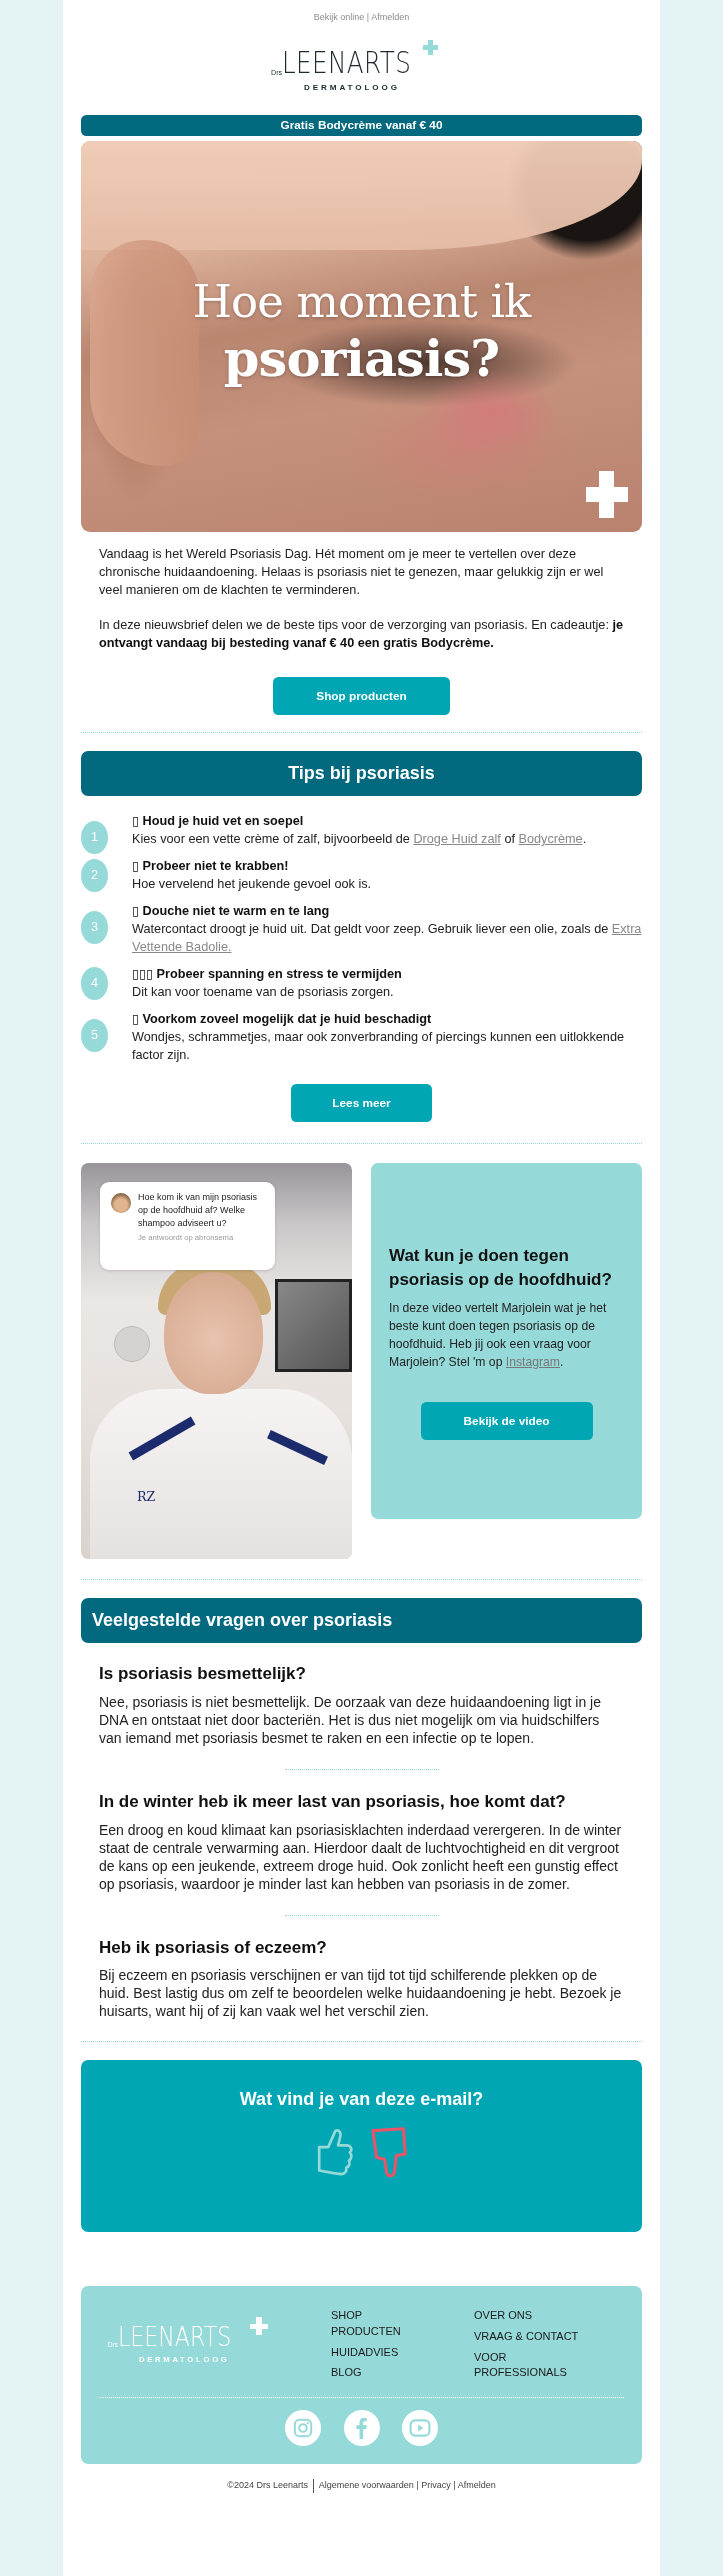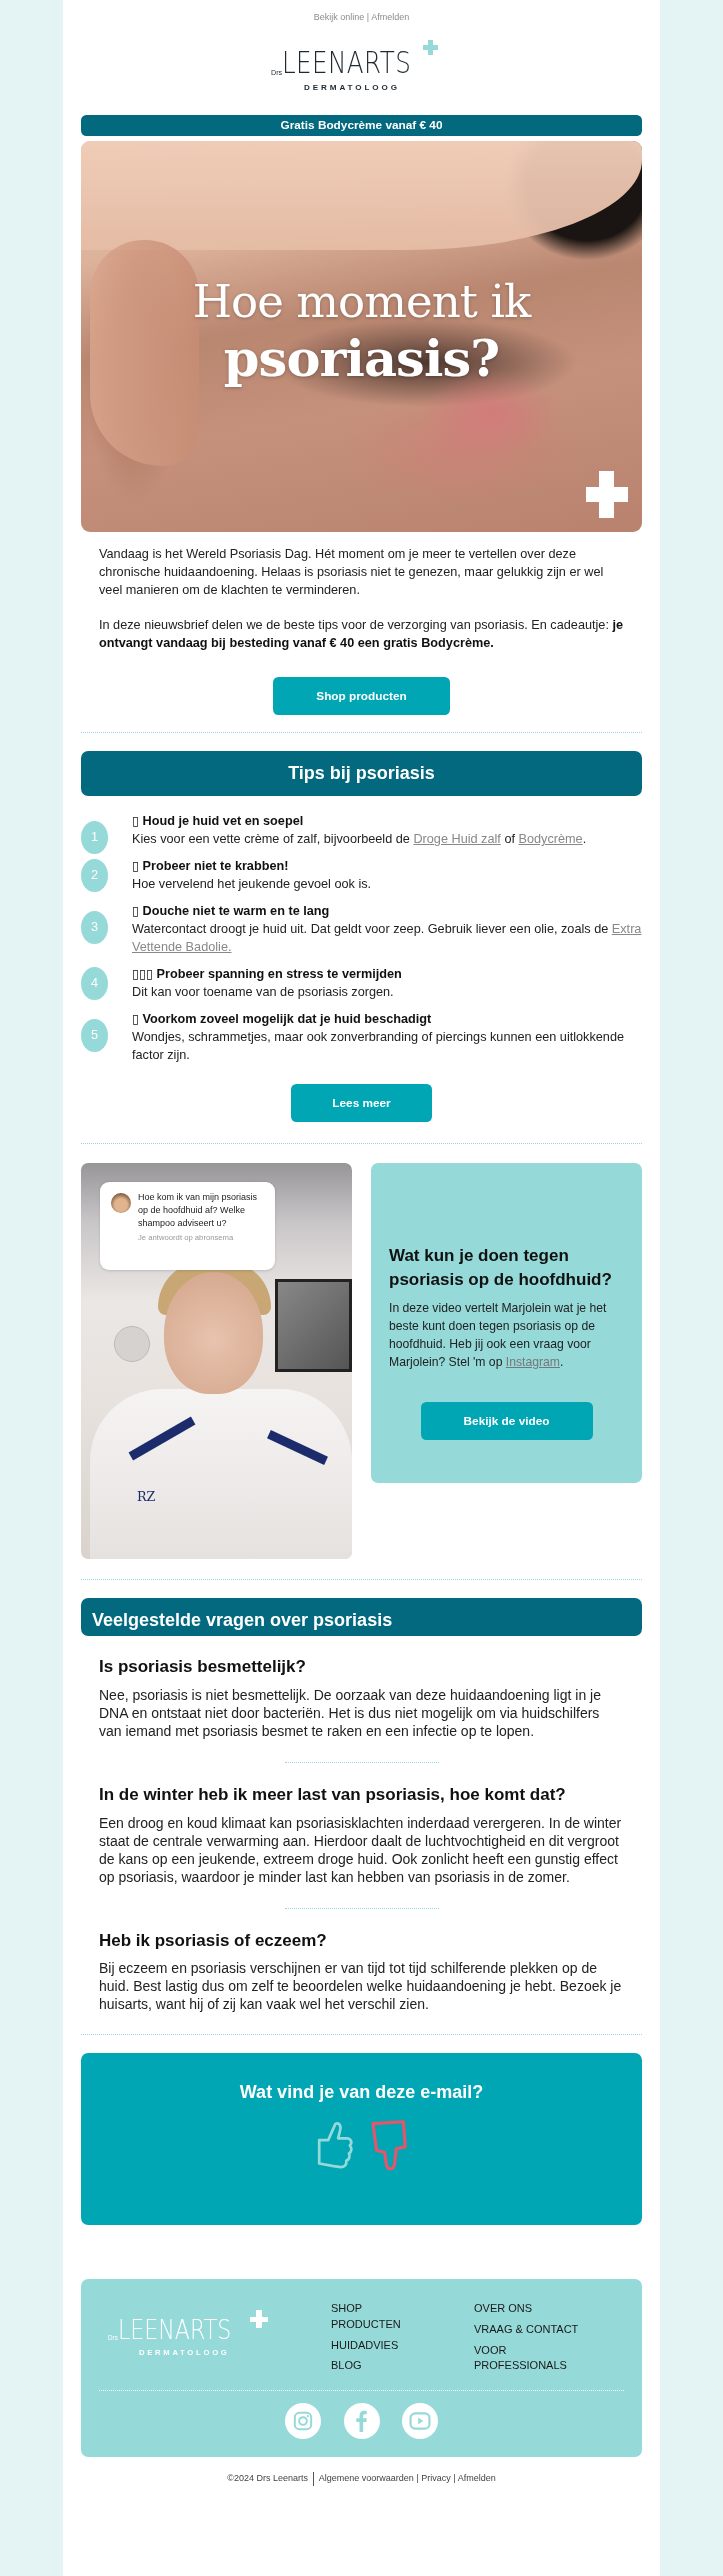--- a/index.html
+++ b/index.html
@@ -72,28 +72,28 @@
   .video-thumb .hair { position: absolute; left: 77px; top: 98px; width: 113px; height: 54px; border-radius: 54px 54px 9px 9px; background: #c8a774; }
   .video-thumb .coat { position: absolute; left: 9px; top: 226px; width: 262px; height: 181px; border-radius: 72px 72px 0 0; background: linear-gradient(180deg, #f6f4f3, #e4e0de); }
   .video-thumb .stripe-l { position: absolute; left: 45px; top: 271px; width: 72px; height: 9px; background: #1c2b6b; transform: rotate(-30deg); }
   .video-thumb .stripe-r { position: absolute; left: 185px; top: 280px; width: 63px; height: 9px; background: #1c2b6b; transform: rotate(25deg); }
   .video-thumb .badge-rz { position: absolute; left: 56px; top: 326px; font-size: 12.7px; font-family: "DejaVu Serif", serif; color: #1c2b6b; }
   .qbubble { position: absolute; left: 19px; top: 19px; width: 175px; height: 88px; background: #fff; border-radius: 9px; padding: 9px 9px 8px 38px; box-shadow: 0 0.9px 2.7px rgba(0,0,0,0.15); }
   .qbubble .av { position: absolute; left: 11px; top: 11px; width: 20px; height: 20px; border-radius: 50%; background: radial-gradient(circle at 50% 60%, #e1b48e 40%, #7a5a3c 75%); }
   .qbubble .q { font-size: 9px; line-height: 12.7px; color: #222; }
   .qbubble .r { font-size: 7.7px; color: #999; margin-top: 3.6px; }
 
-  .video-card { width: 271px; height: 320px; background: #96d9d9; border-radius: 7.2px; padding: 81px 18px 0 18px; }
+  .video-card { width: 271px; height: 356px; background: #96d9d9; border-radius: 7.2px; padding: 81px 18px 0 18px; }
   .video-card h3 { font-size: 17px; line-height: 23.5px; font-weight: bold; color: #111; }
   .video-card p { font-size: 12.2px; line-height: 18px; color: #222; margin-top: 7.2px; }
   .video-card a { color: #777; text-decoration: underline; cursor: pointer; }
   .btn-video { width: 172px; height: 38px; line-height: 38px; margin-top: 31px; }
 
   .divider.d3 { margin-top: 20px; }
-  .faq-bar { margin-top: 18px; height: 38px; line-height: 45px; font-size: 18px; padding-left: 11px; }
+  .faq-bar { margin-top: 18px; height: 45px; line-height: 45px; font-size: 18px; padding-left: 11px; }
   .faq { padding: 0 18px; }
   .faq h4 { font-size: 17px; line-height: 23.5px; font-weight: bold; color: #111; }
   .faq p { font-size: 14px; line-height: 18px; color: #222; margin-top: 7.2px; }
   .faq .q1 { margin-top: 19px; }
   .faq-sep { width: 154px; margin: 22px auto 0 auto; border-top: 1.8px dotted #96d9d9; }
   .faq .q2 { margin-top: 20px; }
   .faq .q3 { margin-top: 20px; }
   .divider.d4 { margin-top: 21px; }
 
   .feedback { margin-top: 18px; height: 172px; background: #00a6b4; border-radius: 7.2px; text-align: center; color: #fff; }

